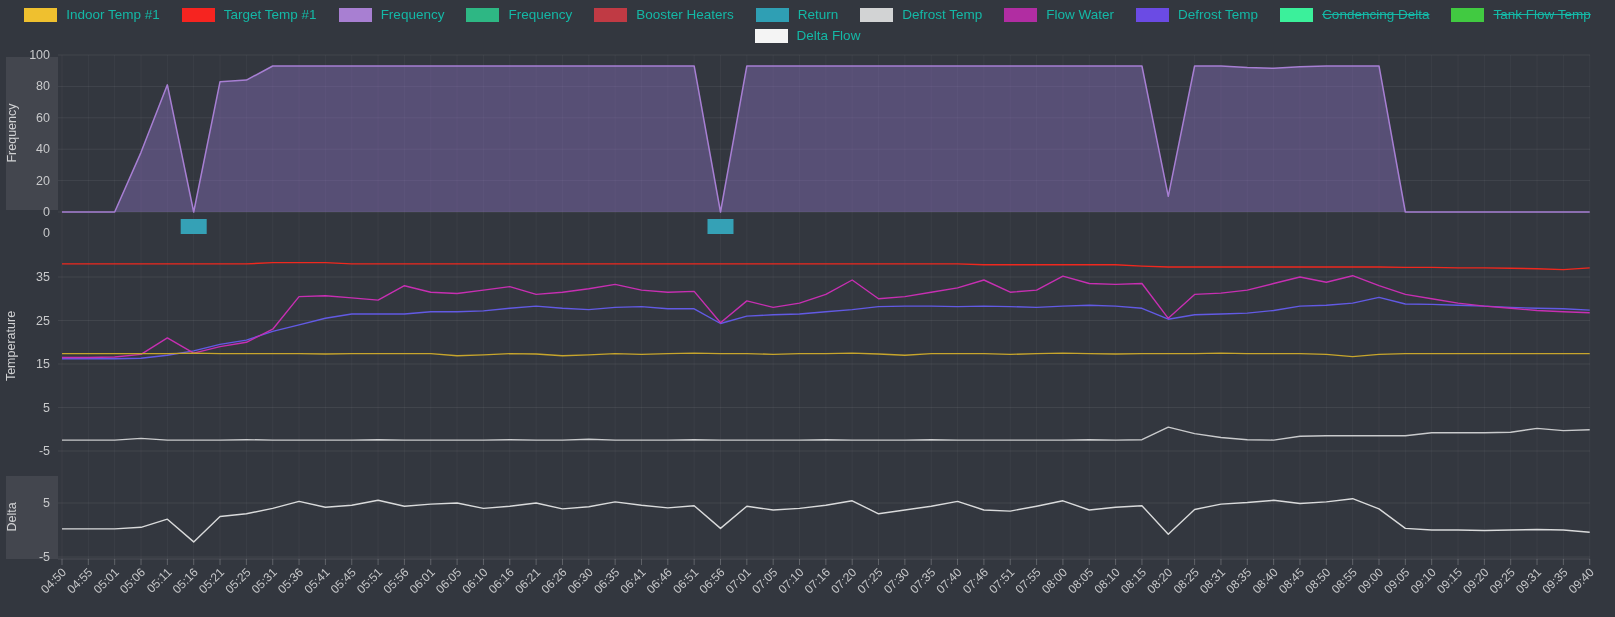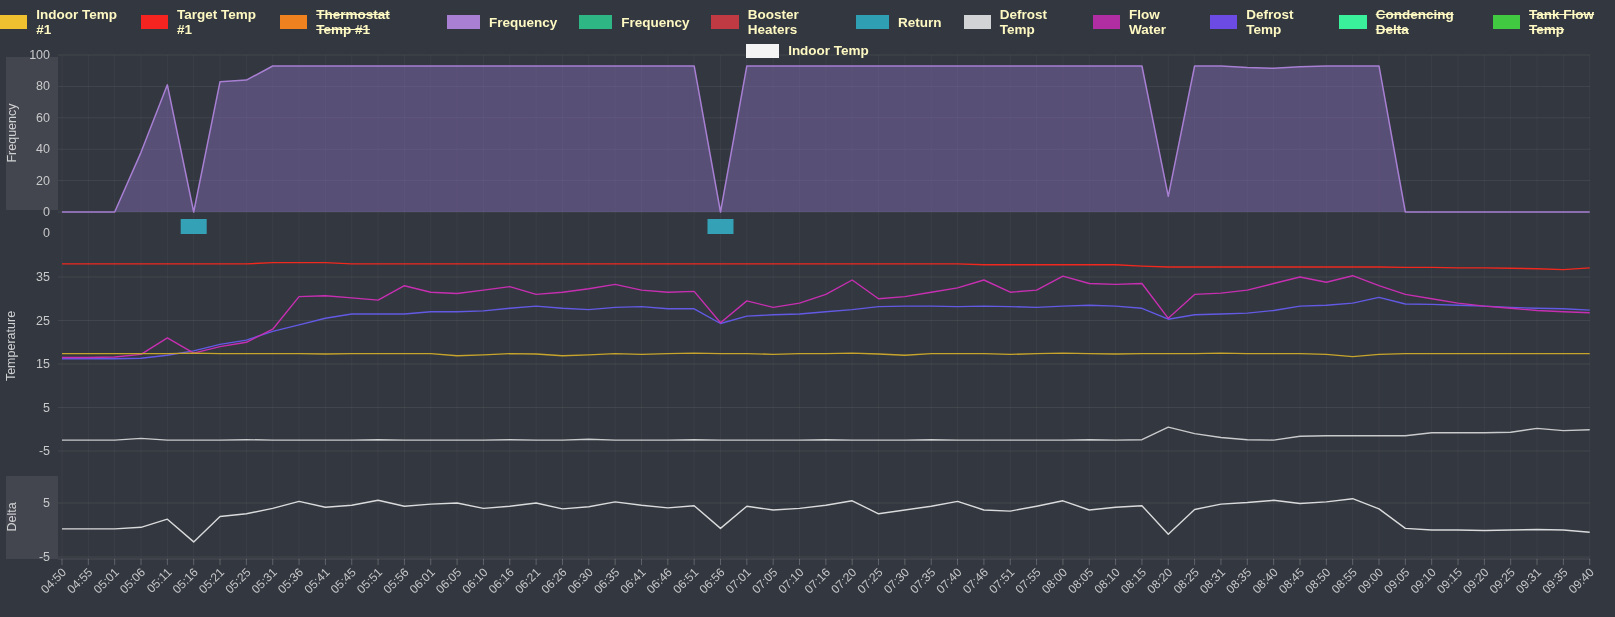--- a/index.html
+++ b/index.html
@@ -1,44 +1,40 @@
 <!DOCTYPE html>
 <html><head>
 <meta charset="utf-8">
 <style>
   html,body{margin:0;padding:0;background:#33373f;}
   .app{position:relative;width:1615px;height:617px;overflow:hidden;background:#33373f;
        font-family:"Liberation Sans",sans-serif;}
   .legend{position:absolute;top:7px;left:0;width:100%;display:flex;flex-direction:column;
           gap:6px;align-items:center;z-index:2;}
   .legend-row{display:flex;gap:22px;justify-content:center;align-items:center;}
-  .legend-item{display:flex;align-items:center;gap:9px;color:#fef9c3;font-size:13.5px;cursor:pointer;font-weight:bold;}
+  .legend-item{display:flex;align-items:center;gap:9px;color:#14b8a6;font-size:13.5px;cursor:pointer;}
   .legend-item .swatch{width:33px;height:14px;display:inline-block;}
   .legend-item.disabled .legend-label{text-decoration:line-through;}
   svg{position:absolute;top:0;left:0;}
   text{font-family:"Liberation Sans",sans-serif;}
 </style>
 </head>
 <body>
 
 <div class="app">
   <div class="legend" id="legend">
       <div class="legend-row">
         <div class="legend-item">
           <span class="swatch" style="background: rgb(239, 192, 47);"></span>
           <span class="legend-label">Indoor Temp #1</span>
         </div>
         <div class="legend-item">
           <span class="swatch" style="background: rgb(246, 36, 32);"></span>
           <span class="legend-label">Target Temp #1</span>
         </div>
-        <div class="legend-item disabled">
-          <span class="swatch" style="background: rgb(240, 129, 31);"></span>
-          <span class="legend-label">Thermostat Temp #1</span>
-        </div>
         <div class="legend-item">
           <span class="swatch" style="background: rgb(168, 127, 210);"></span>
           <span class="legend-label">Frequency</span>
         </div>
         <div class="legend-item">
           <span class="swatch" style="background: rgb(46, 183, 132);"></span>
           <span class="legend-label">Frequency</span>
         </div>
         <div class="legend-item">
           <span class="swatch" style="background: rgb(192, 58, 68);"></span>
@@ -65,21 +61,21 @@
           <span class="legend-label">Condencing Delta</span>
         </div>
         <div class="legend-item disabled">
           <span class="swatch" style="background: rgb(65, 202, 65);"></span>
           <span class="legend-label">Tank Flow Temp</span>
         </div>
       </div>
       <div class="legend-row">
         <div class="legend-item">
           <span class="swatch" style="background: rgb(244, 244, 244);"></span>
-          <span class="legend-label">Indoor Temp</span>
+          <span class="legend-label">Delta Flow</span>
         </div>
       </div>
     </div>
   <svg id="chart" width="1615" height="617" viewBox="0 0 1615 617">
       <rect x="6" y="57" width="52" height="153" fill="rgba(255,255,255,0.08)"></rect>
       <rect x="6" y="476" width="52" height="83" fill="rgba(255,255,255,0.08)"></rect>
       <line x1="62" y1="55" x2="62" y2="559" stroke="rgba(255,255,255,0.04)" stroke-width="1"></line>
       <line x1="62" y1="559" x2="62" y2="565" stroke="rgba(255,255,255,0.22)" stroke-width="1"></line>
       <line x1="88.34" y1="55" x2="88.34" y2="559" stroke="rgba(255,255,255,0.04)" stroke-width="1"></line>
       <line x1="88.34" y1="559" x2="88.34" y2="565" stroke="rgba(255,255,255,0.22)" stroke-width="1"></line>

